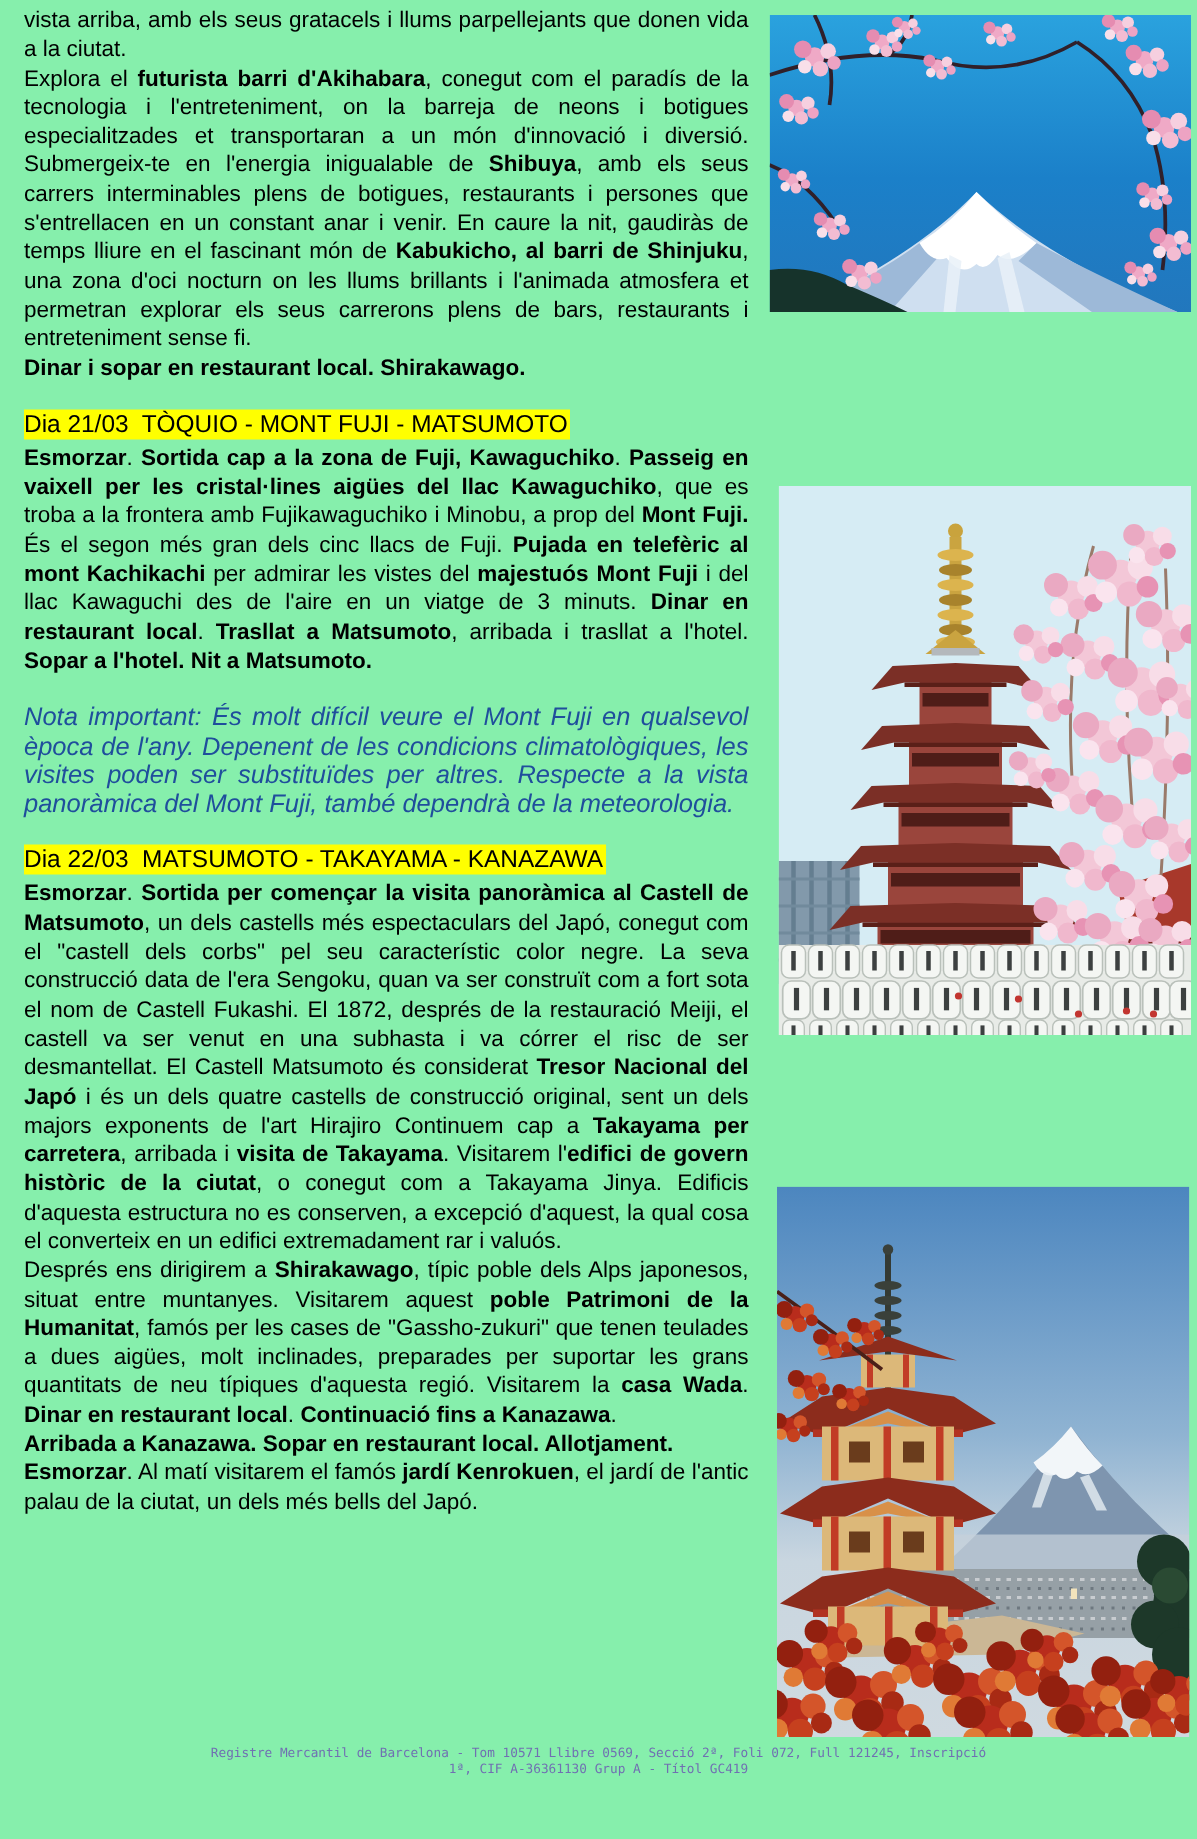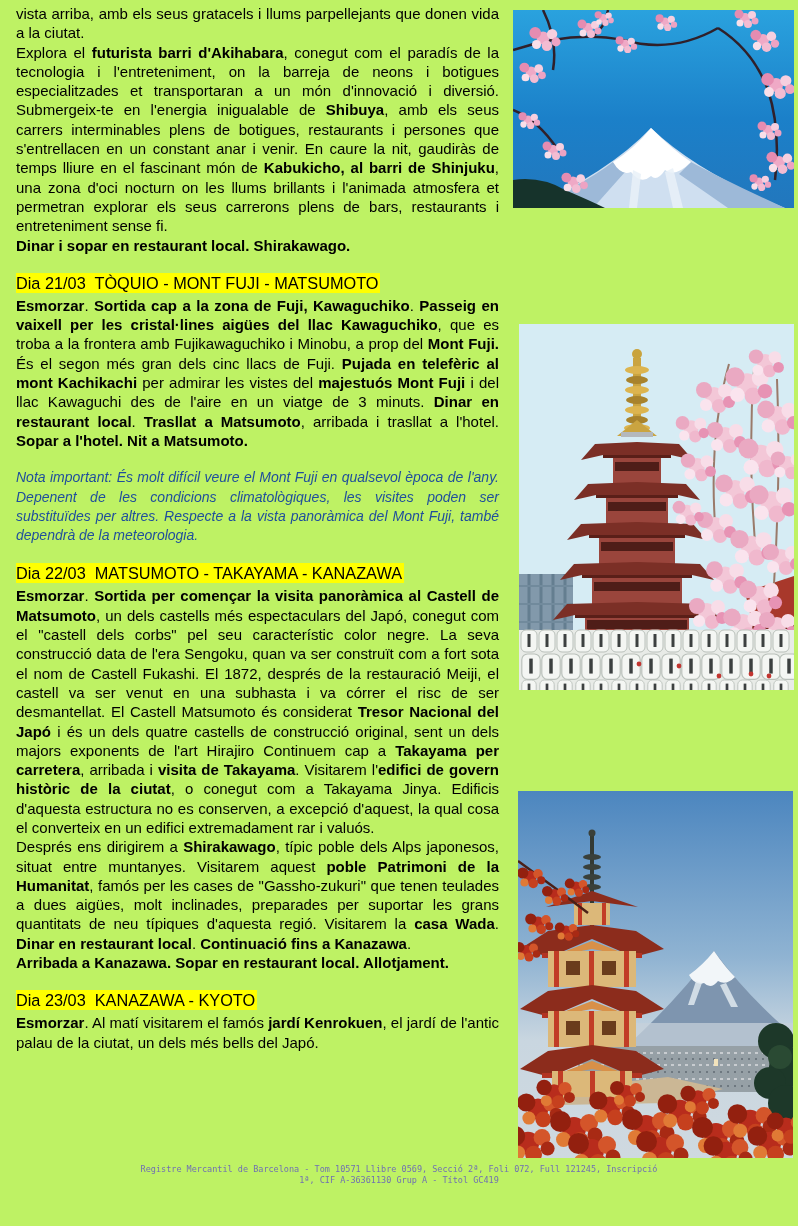--- a/index.html
+++ b/index.html
@@ -1,24 +1,24 @@
 <!DOCTYPE html>
 <html><head>
 <meta charset="utf-8">
 <style>
   html,body{margin:0;padding:0;}
   body{width:798px;height:1226px;background:#ffffff;position:relative;overflow:hidden;
        font-family:"Liberation Sans",sans-serif;color:#000;}
-  .page{position:absolute;inset:0;background:#bef264;}
+  .page{position:absolute;inset:0;background:#86efac;}
   .text-col{position:absolute;left:16px;top:4px;width:483px;}
   p.body{margin:0;font-size:15px;line-height:19.3px;text-align:justify;}
   .b{font-weight:700;}
   h2.day-heading{margin:18px 0 2px 0;font-size:16.3px;line-height:21px;font-weight:400;}
   h2.day-heading .hl{background:#ffff00;white-space:pre-wrap;padding:1px 2px 1px 0;}
-  p.note{margin:18px 0 0 0;font-size:14px;line-height:19.3px;text-align:justify;
+  p.note{margin:18px 0 0 0;font-size:17px;line-height:19.3px;text-align:justify;
          color:#1f4e9c;font-style:italic;}
   .photo{position:absolute;overflow:hidden;}
   .photo svg{display:block;}
   .footer{position:absolute;left:0;right:0;top:1164px;text-align:center;
           font-family:"DejaVu Sans Mono",monospace;font-size:8.5px;line-height:11px;
           color:#7070b2;}
 </style>
 </head>
 <body>
 
@@ -33,21 +33,20 @@
     <h2 class="day-heading"><span class="hl">Dia 21/03  TÒQUIO - MONT FUJI - MATSUMOTO</span></h2>
     <p class="body"><span class="b">Esmorzar</span><span>. </span><span class="b">Sortida cap a la zona de Fuji, Kawaguchiko</span><span>. </span><span class="b">Passeig en vaixell per les cristal·lines aigües del llac Kawaguchiko</span><span>, que es troba a la frontera amb Fujikawaguchiko i Minobu, a prop del </span><span class="b">Mont Fuji.</span><span> És el segon més gran dels cinc llacs de Fuji. </span><span class="b">Pujada en telefèric al mont Kachikachi</span><span> per admirar les vistes del </span><span class="b">majestuós Mont Fuji</span><span> i del llac Kawaguchi des de l'aire en un viatge de 3 minuts. </span><span class="b">Dinar en restaurant local</span><span>. </span><span class="b">Trasllat a Matsumoto</span><span>, arribada i trasllat a l'hotel. </span><span class="b">Sopar a l'hotel. Nit a Matsumoto.</span></p>
 
     <p class="note">Nota important: És molt difícil veure el Mont Fuji en qualsevol època de l'any. Depenent de les condicions climatològiques, les visites poden ser substituïdes per altres. Respecte a la vista panoràmica del Mont Fuji, també dependrà de la meteorologia.</p>
 
     <h2 class="day-heading"><span class="hl">Dia 22/03  MATSUMOTO - TAKAYAMA - KANAZAWA</span></h2>
     <p class="body"><span class="b">Esmorzar</span><span>. </span><span class="b">Sortida per començar la visita panoràmica al Castell de Matsumoto</span><span>, un dels castells més espectaculars del Japó, conegut com el "castell dels corbs" pel seu característic color negre. La seva construcció data de l'era Sengoku, quan va ser construït com a fort sota el nom de Castell Fukashi. El 1872, després de la restauració Meiji, el castell va ser venut en una subhasta i va córrer el risc de ser desmantellat. El Castell Matsumoto és considerat </span><span class="b">Tresor Nacional del Japó</span><span> i és un dels quatre castells de construcció original, sent un dels majors exponents de l'art Hirajiro Continuem cap a </span><span class="b">Takayama per carretera</span><span>, arribada i </span><span class="b">visita de Takayama</span><span>. Visitarem l'</span><span class="b">edifici de govern històric de la ciutat</span><span>, o conegut com a Takayama Jinya. Edificis d'aquesta estructura no es conserven, a excepció d'aquest, la qual cosa el converteix en un edifici extremadament rar i valuós.</span></p>
     <p class="body"><span>Després ens dirigirem a </span><span class="b">Shirakawago</span><span>, típic poble dels Alps japonesos, situat entre muntanyes. Visitarem aquest </span><span class="b">poble Patrimoni de la Humanitat</span><span>, famós per les cases de "Gassho-zukuri" que tenen teulades a dues aigües, molt inclinades, preparades per suportar les grans quantitats de neu típiques d'aquesta regió. Visitarem la </span><span class="b">casa Wada</span><span>. </span><span class="b">Dinar en restaurant local</span><span>. </span><span class="b">Continuació fins a Kanazawa</span><span>.</span></p>
     <p class="body"><span class="b">Arribada a Kanazawa. Sopar en restaurant local. Allotjament.</span></p>
 
-    <h2 class="day-heading"><span class="hl">Dia 23/03  KANAZAWA - KYOTO</span></h2>
     <p class="body"><span class="b">Esmorzar</span><span>. Al matí visitarem el famós </span><span class="b">jardí Kenrokuen</span><span>, el jardí de l'antic palau de la ciutat, un dels més bells del Japó.</span></p>
 
   </div>
 
   <div class="photo" style="left:513px;top:10px;width:281px;height:198px;">
     <svg width="281" height="198" viewBox="0 0 281 198">
       <defs>
         <linearGradient id="sky1" x1="0" y1="0" x2="0" y2="1">
           <stop offset="0" stop-color="#2aa2de"></stop>
             <stop offset="0.55" stop-color="#1b80c9"></stop>

